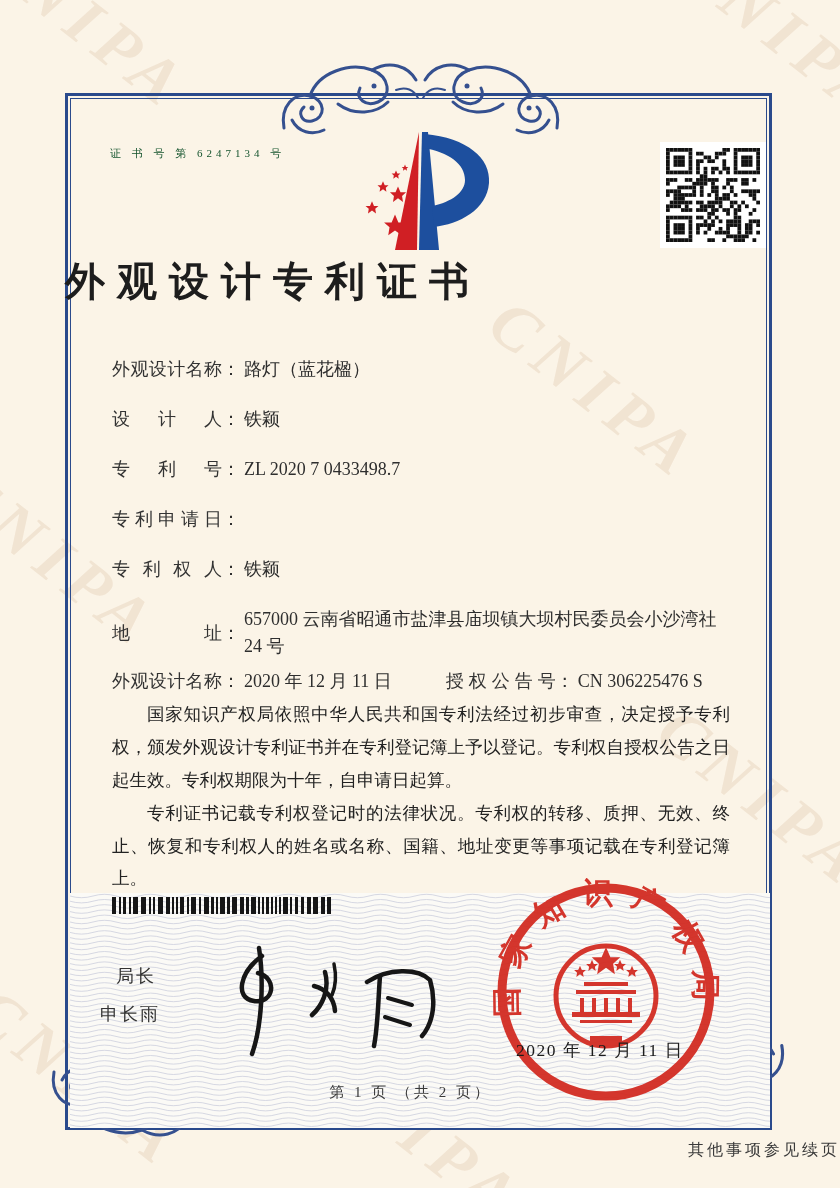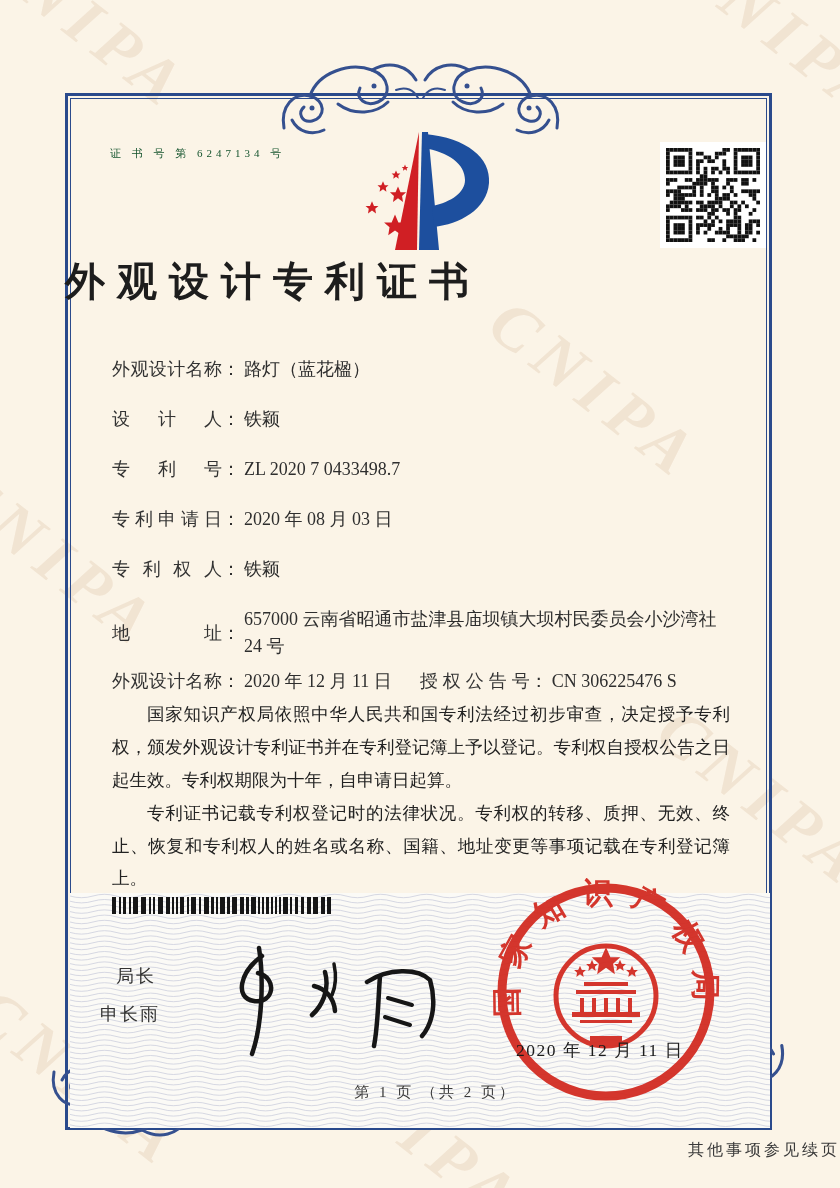--- a/index.html
+++ b/index.html
@@ -21,33 +21,33 @@
          font-weight:bold;letter-spacing:12px;color:#1d1d1d;}
   .qrbox{left:660px;top:142px;width:106px;height:106px;background:#ffffff;}
   
   .fields{left:112px;top:356px;width:620px;font-size:18px;}
   .frow{display:flex;align-items:center;margin-bottom:23px;line-height:27px;}
   .flabel{display:inline-block;width:110px;text-align:justify;text-align-last:justify;
           color:#333;flex:0 0 110px;}
   .fcolon{flex:0 0 auto;}
   .fval{margin-left:4px;max-width:486px;}
   .grantrow{display:flex;}
-  .grant2{margin-left:28px;display:flex;}
+  .grant2{margin-left:54px;display:flex;}
   
   .bodytext{left:112px;top:698px;width:618px;font-size:17.5px;line-height:1.88;
             text-align:justify;color:#222;}
   .bodytext p{margin:0;text-indent:2em;}
   
   .waves{left:70px;top:893px;width:700px;height:235px;}
   .sigtitle{left:116px;top:964px;font-size:18px;letter-spacing:2px;color:#333;
             font-family:"Liberation Sans","DejaVu Sans",sans-serif;}
   .signame{left:100px;top:1002px;font-size:18px;letter-spacing:2px;color:#333;
             font-family:Liberation Serif, serif;}
   .sealdate{left:516px;top:1038px;font-size:17.5px;letter-spacing:1.5px;color:#1c1c1c;z-index:6;}
-  .pageinfo{left:82px;top:1083px;width:707px;text-align:center;font-size:15px;
+  .pageinfo{left:57px;top:1083px;width:707px;text-align:center;font-size:15px;
             letter-spacing:3px;color:#3a3a3a;}
   .note{left:0;top:1140px;width:840px;text-align:right;font-size:16px;
         letter-spacing:3px;color:#3a3a3a;}
   svg{display:block;}
 </style>
 </head>
 <body>
 
 <div class="wm" style="left:-40px;top:-18px;">CNIPA</div>
 <div class="wm" style="left:660px;top:-6px;">CNIPA</div>
@@ -434,21 +434,20 @@
     <span class="fval">铁颖</span>
   </div>
   <div class="frow">
     <span class="flabel">专利号</span>
       <span class="fcolon">：</span>
     <span class="fval">ZL 2020 7 0433498.7</span>
   </div>
   <div class="frow">
     <span class="flabel">专利申请日</span>
       <span class="fcolon">：</span>
-    <span class="fval">2020 年 08 月 03 日</span>
   </div>
   <div class="frow">
     <span class="flabel">专利权人</span>
       <span class="fcolon">：</span>
     <span class="fval">铁颖</span>
   </div>
   <div class="frow" style="margin-bottom:8px;">
     <span class="flabel">地址</span>
       <span class="fcolon">：</span>
     <span class="fval">657000 云南省昭通市盐津县庙坝镇大坝村民委员会小沙湾社 24 号</span>

